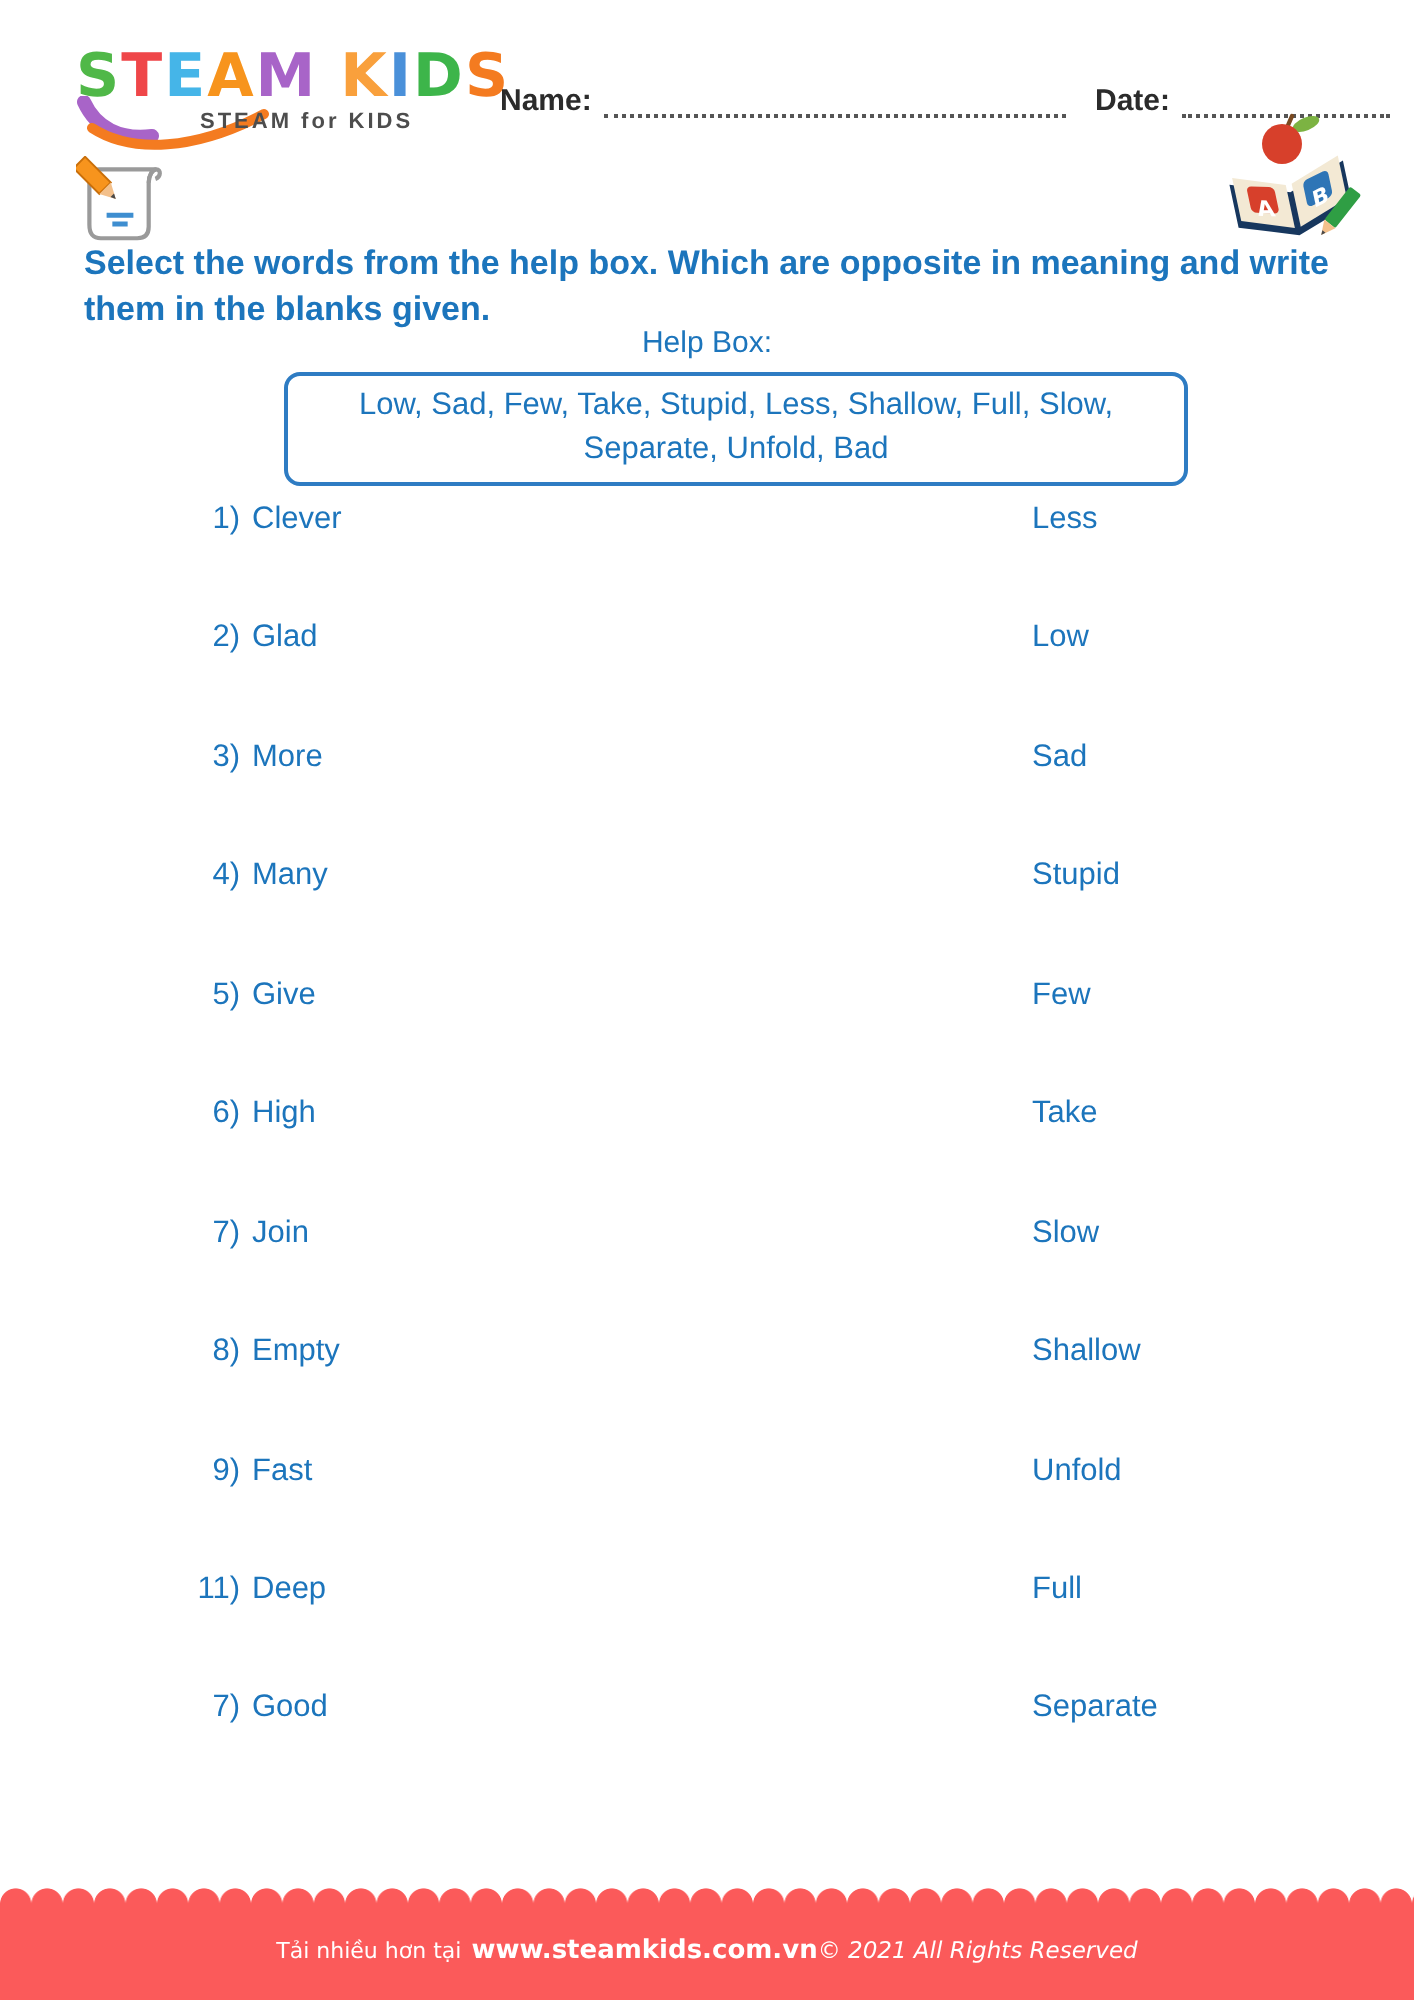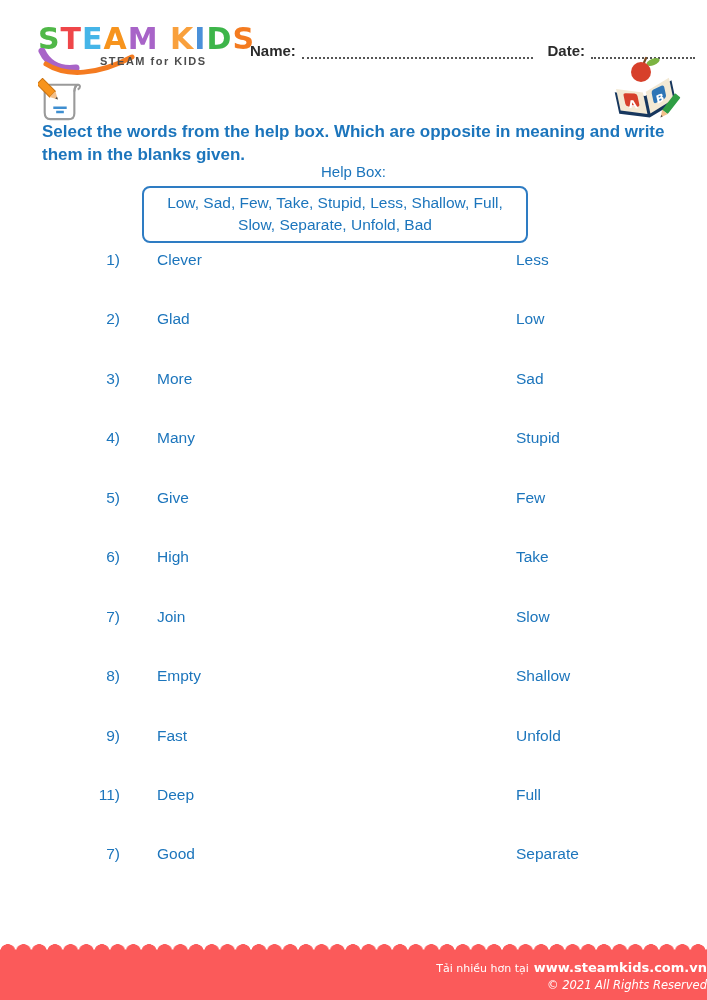--- a/index.html
+++ b/index.html
@@ -46,37 +46,37 @@
   .instructions{
     position:absolute;left:42px;top:120px;width:632px;
     font-size:17px;font-weight:bold;color:var(--blue);line-height:1.38;
   }
   
   .helpbox-label{
     position:absolute;left:0;top:163px;width:707px;text-align:center;
     font-size:15px;color:var(--blue);
   }
   .helpbox{
-    position:absolute;left:142px;top:186px;width:386px;min-height:51px;
+    position:absolute;left:142px;top:186px;width:452px;min-height:51px;
     border:2px solid #2E7CC3;border-radius:8px;
     display:flex;align-items:center;justify-content:center;
     padding:4px 14px;text-align:center;
     font-size:15.5px;color:var(--blue);line-height:1.45;
   }
   
   .exercise{position:absolute;left:0;top:251px;width:707px;}
   .row{position:relative;height:59.45px;font-size:15.5px;color:var(--blue);}
   .row .num{position:absolute;left:84px;width:36px;text-align:right;}
-  .row .word{position:absolute;left:126px;margin-left:31px;}
+  .row .word{position:absolute;left:126px;}
   .row .answer{position:absolute;left:516px;}
   
   .footer{
     position:absolute;left:0;right:0;bottom:0;height:48px;
     background:var(--footer);
-    display:flex;flex-direction:column;align-items:flex-end;justify-content:center;
+    display:flex;flex-direction:row;align-items:center;justify-content:center;
     color:#fff;font-family:"DejaVu Sans", sans-serif;
   }
   .scallops{
     position:absolute;left:0;right:0;bottom:48px;height:8px;
     background-image:radial-gradient(circle at 50% 100%, var(--footer) 0 7.6px, rgba(0,0,0,0) 8px);
     background-size:15.7px 16px;
     background-position:0 100%;
     background-repeat:repeat-x;
   }
   .footer-line1{font-size:11px;line-height:1.5;}

